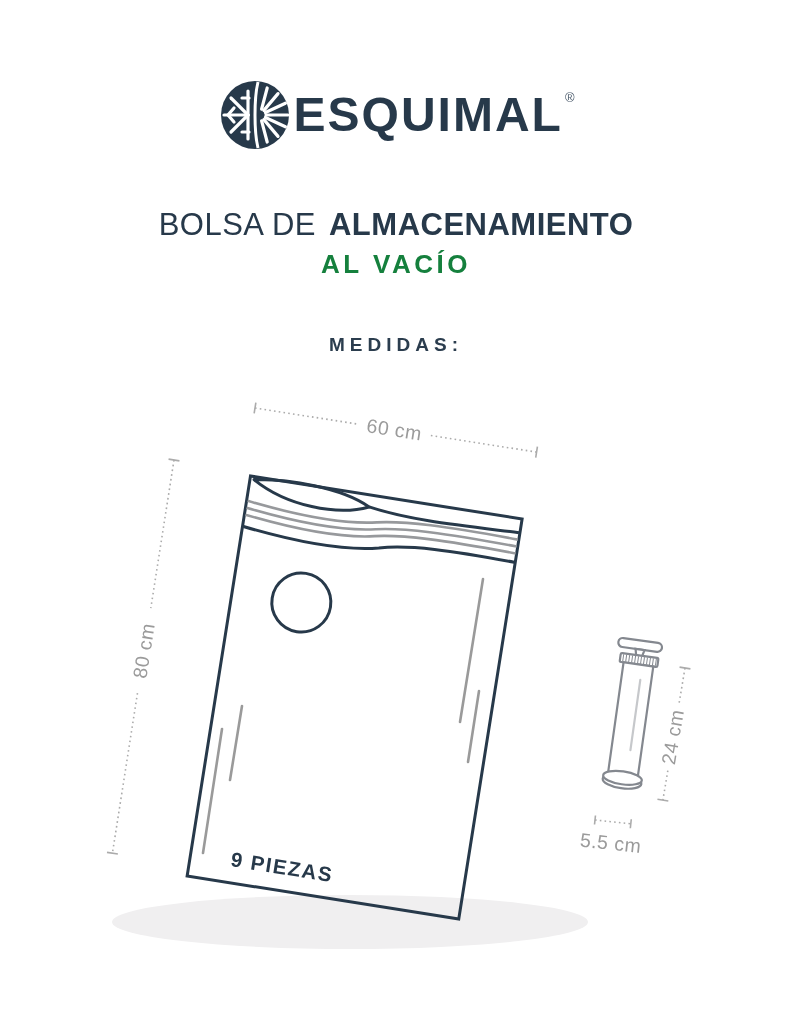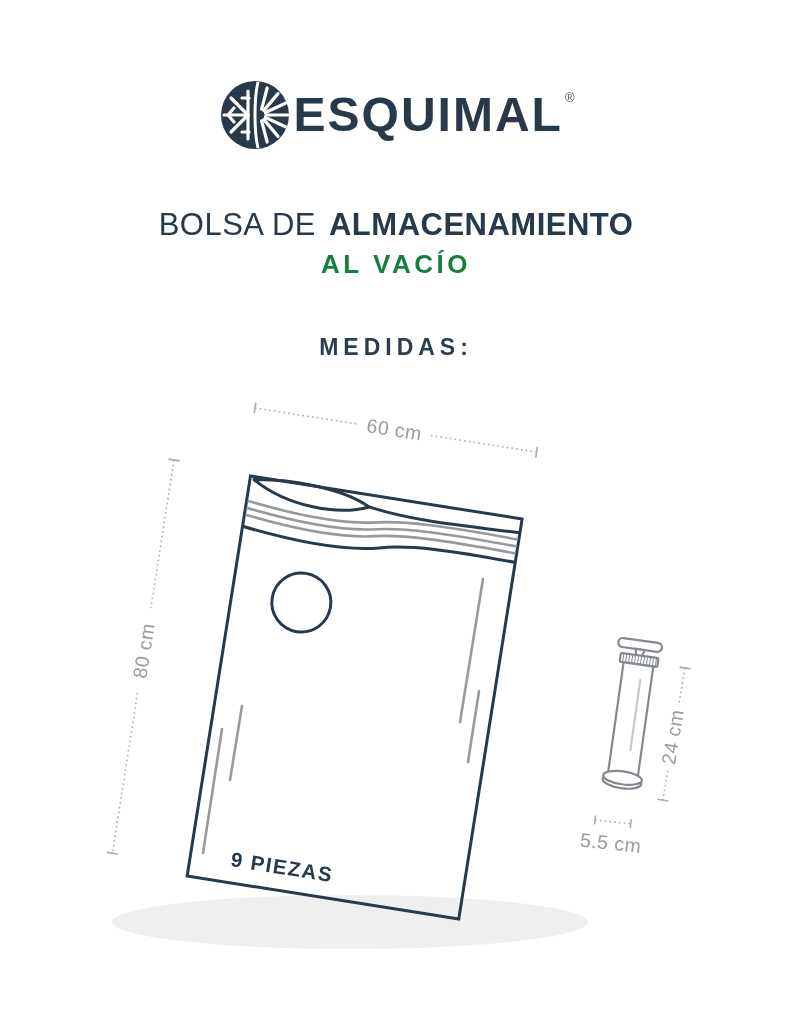--- a/index.html
+++ b/index.html
@@ -23,21 +23,21 @@
     position:absolute;top:207px;left:0;width:792px;text-align:center;
     font-size:31px;font-weight:400;color:#27394a;letter-spacing:.5px;
   }
   .title .bold-part{font-weight:800;margin-left:13px;}
   .subtitle{
     position:absolute;top:249px;left:0;width:792px;text-align:center;
     font-size:26px;font-weight:700;color:#15803d;letter-spacing:3.5px;
   }
   .medidas{
     position:absolute;top:334px;left:0;width:792px;text-align:center;
-    font-size:23px;font-weight:700;color:#2b3d4e;letter-spacing:5px;
+    font-size:19px;font-weight:700;color:#2b3d4e;letter-spacing:5px;
   }
   
   .illustration{position:absolute;top:0;left:0;}
   .dim-line{stroke:#ababab;stroke-width:1.6;fill:none;stroke-dasharray:1.6 3.2;}
   .dim-tick{stroke:#ababab;stroke-width:1.6;fill:none;}
   .dim-text{
     fill:#9b9b9b;font-family:"Liberation Sans",sans-serif;font-size:19.5px;
     text-anchor:middle;letter-spacing:.5px;
   }
   .navy-stroke{stroke:#27394a;fill:none;stroke-width:3;}

